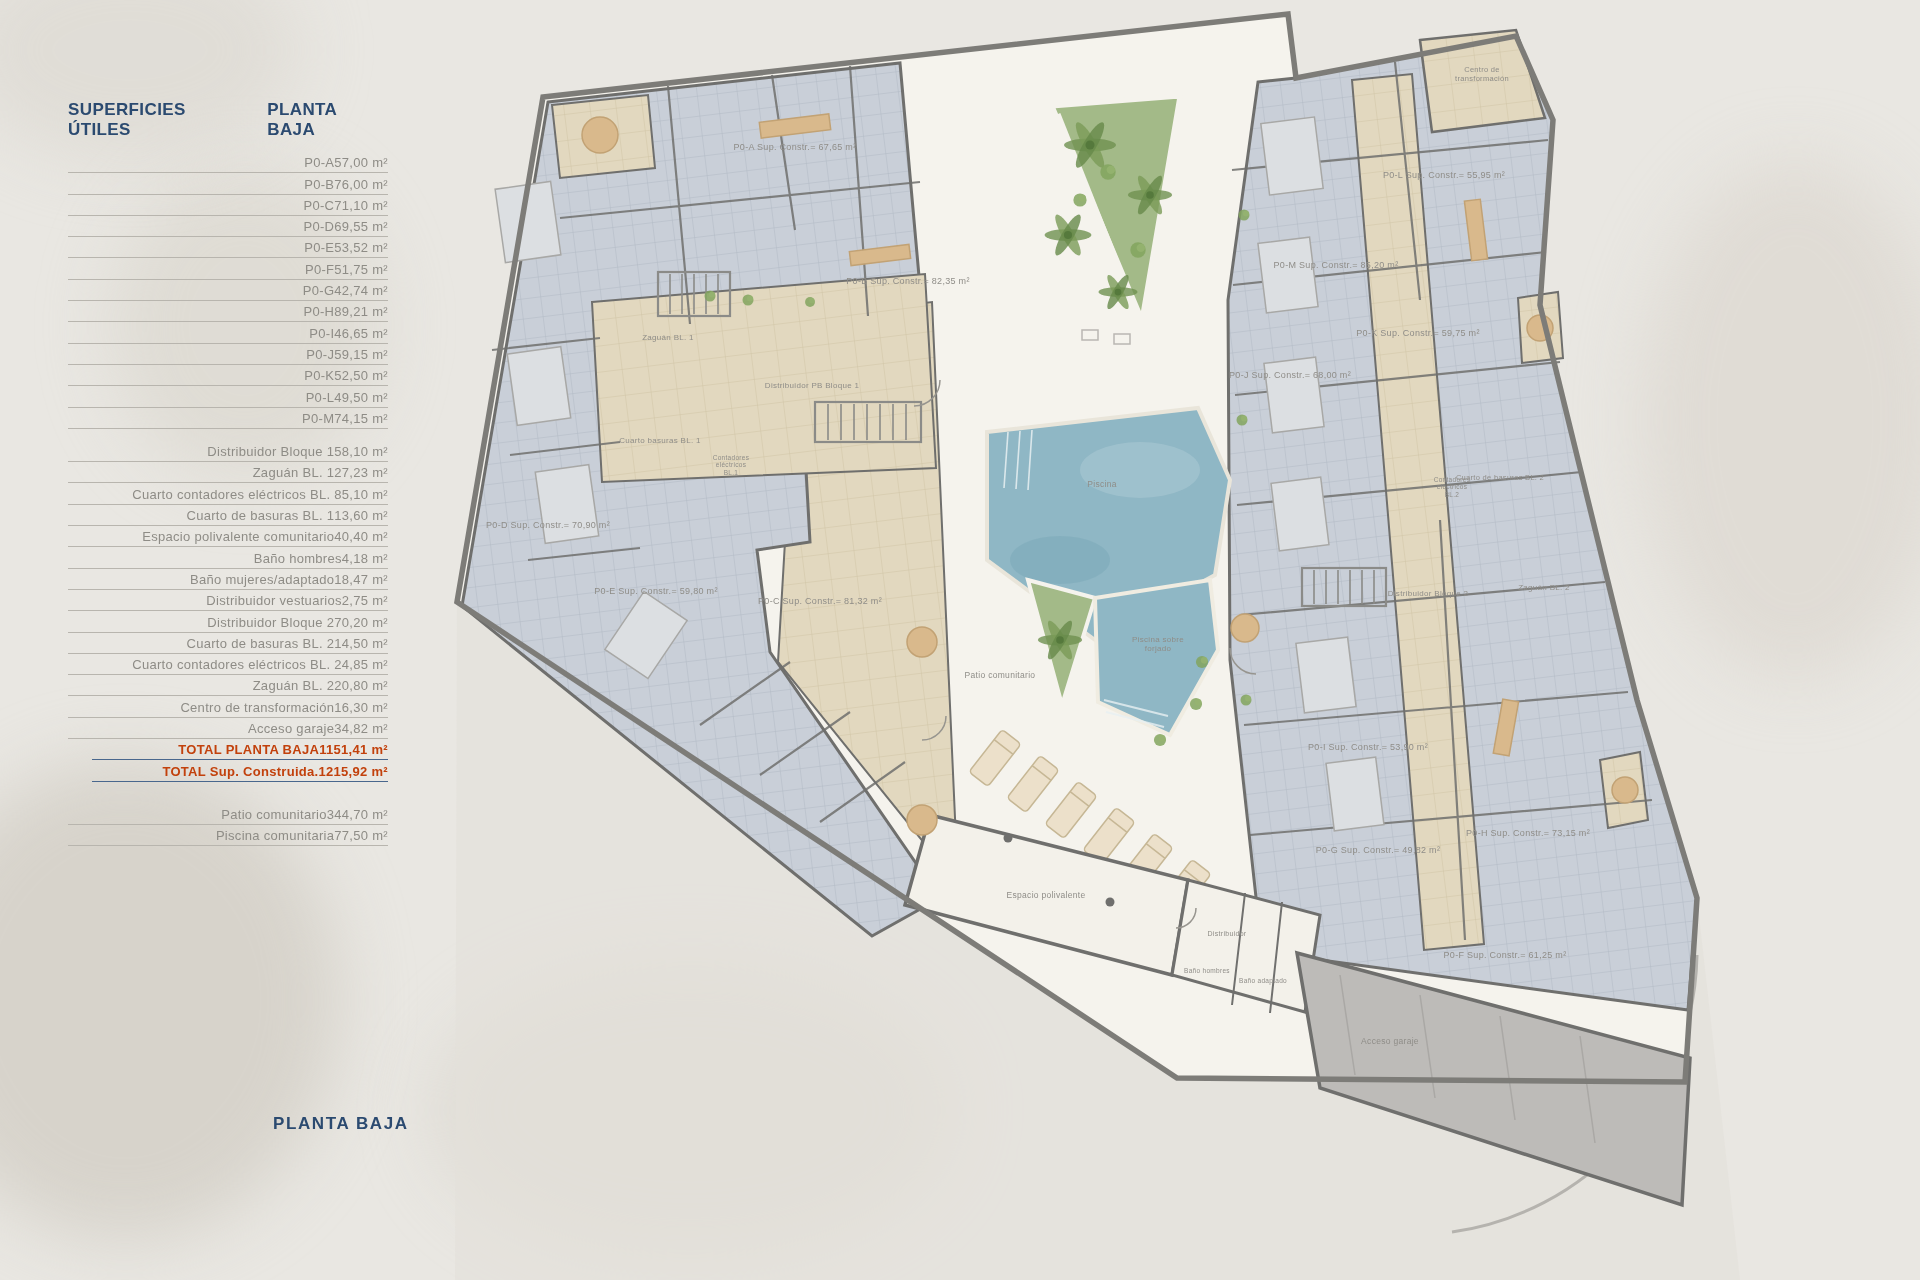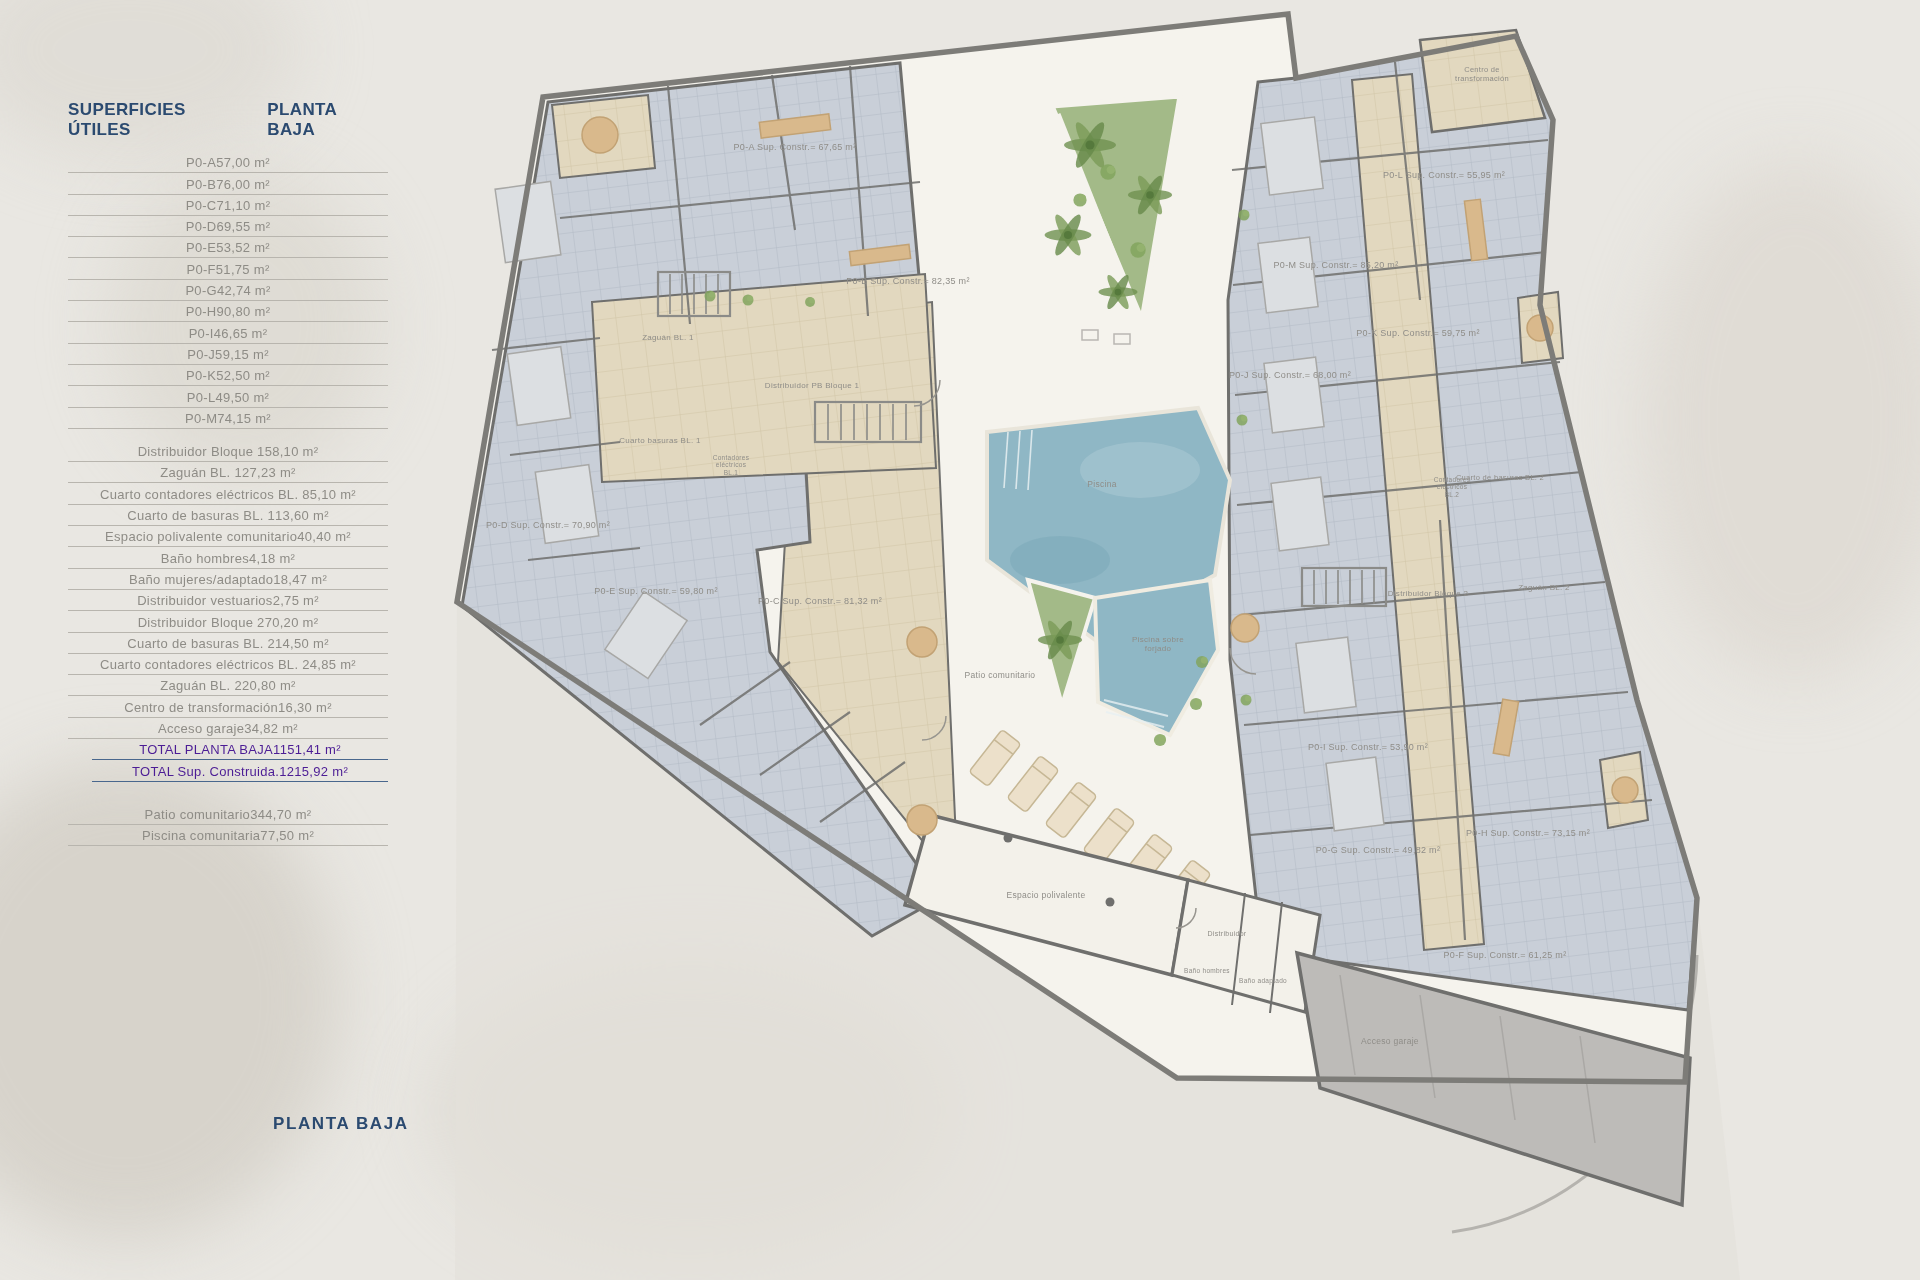--- a/index.html
+++ b/index.html
@@ -12,25 +12,25 @@
   .st4{left:430px;top:960px;width:520px;height:300px;background:rgba(209,204,195,.42);}
   .st5{left:-40px;top:-60px;width:340px;height:220px;background:rgba(216,212,204,.5);}
 
   .sidebar{position:absolute;left:68px;top:100px;width:320px;}
   .shead{display:flex;justify-content:space-between;color:#2b4a70;
          font-size:17px;font-weight:600;letter-spacing:.4px;gap:16px;}
   .sec{margin-top:12px;}
   .sec.common{}
   .sec.totals{margin-top:0;}
   .sec.outdoor{margin-top:22px;}
-  .srow{display:flex;justify-content:center;align-items:flex-end;
+  .srow{display:flex;justify-content:flex-end;align-items:flex-end;
         height:21.3px;box-sizing:border-box;padding-bottom:2px;
         font-size:13px;letter-spacing:.3px;color:#8e8c86;
         border-bottom:1px solid #b8b5ae;}
-  .sec.totals .srow{color:#4c1d95;border-bottom-color:#49678d;font-weight:400;margin-left:24px;}
+  .sec.totals .srow{color:#c2410c;border-bottom-color:#49678d;font-weight:700;margin-left:24px;}
   .plan-title{position:absolute;left:273px;top:1114px;color:#2b4a70;
         font-size:17px;font-weight:600;letter-spacing:1.6px;}
 
   svg text{font-family:"Liberation Sans",sans-serif;fill:#8f8d88;letter-spacing:.3px;}
 </style>
 </head>
 <body>
 
 <div class="stain st1"></div>
 <div class="stain st2"></div>
@@ -266,21 +266,21 @@
       <div class="srow">
         <span>P0-F</span>
         <span>51,75 m²</span>
       </div>
       <div class="srow">
         <span>P0-G</span>
         <span>42,74 m²</span>
       </div>
       <div class="srow">
         <span>P0-H</span>
-        <span>90,80 m²</span>
+        <span>89,21 m²</span>
       </div>
       <div class="srow">
         <span>P0-I</span>
         <span>46,65 m²</span>
       </div>
       <div class="srow">
         <span>P0-J</span>
         <span>59,15 m²</span>
       </div>
       <div class="srow">

